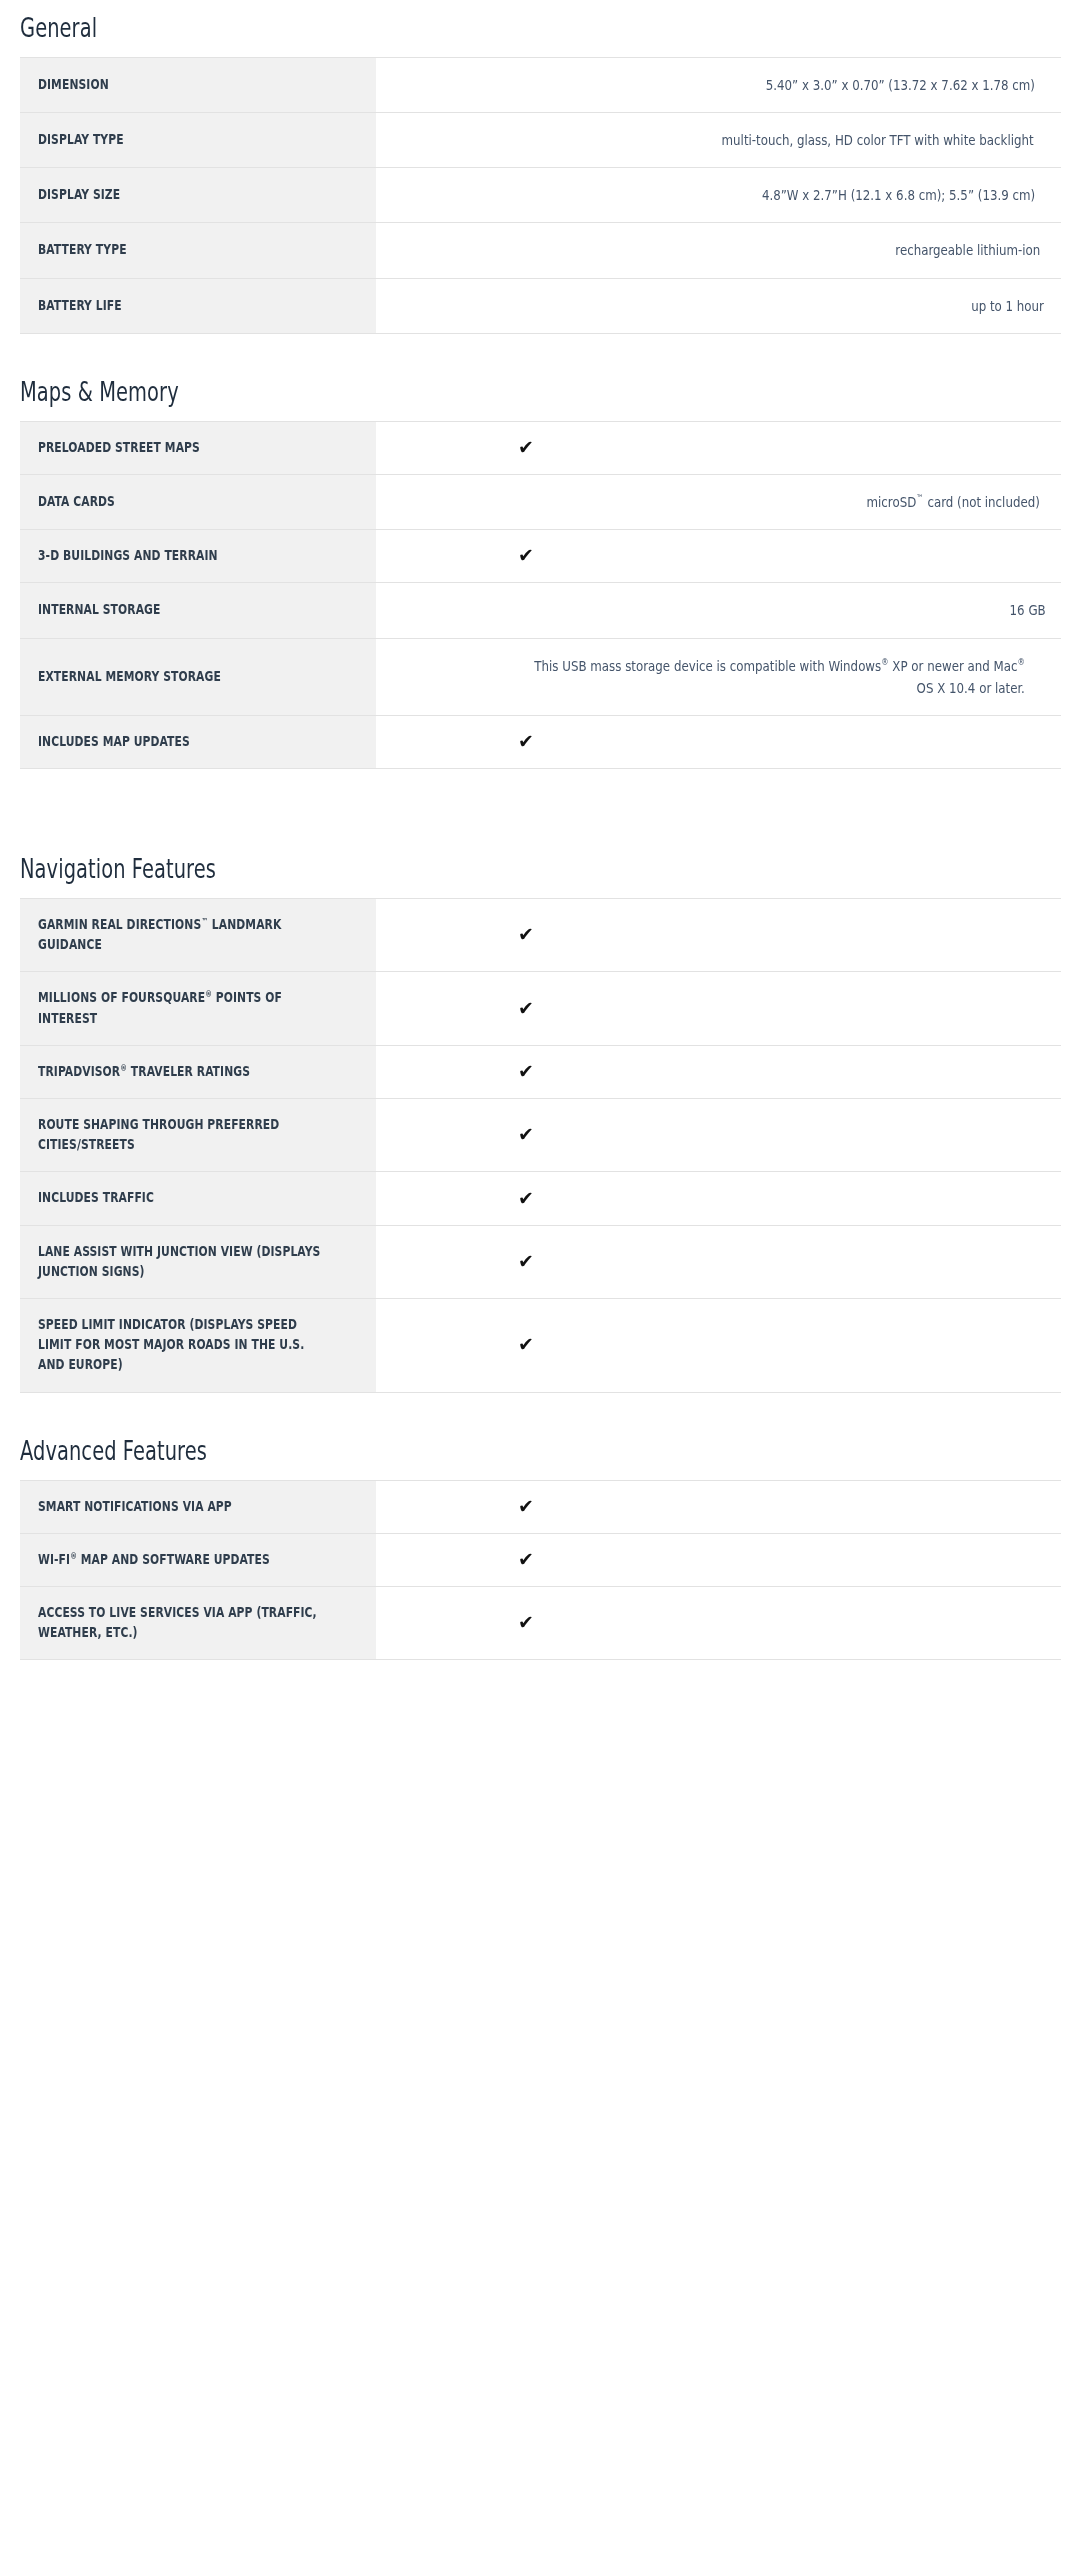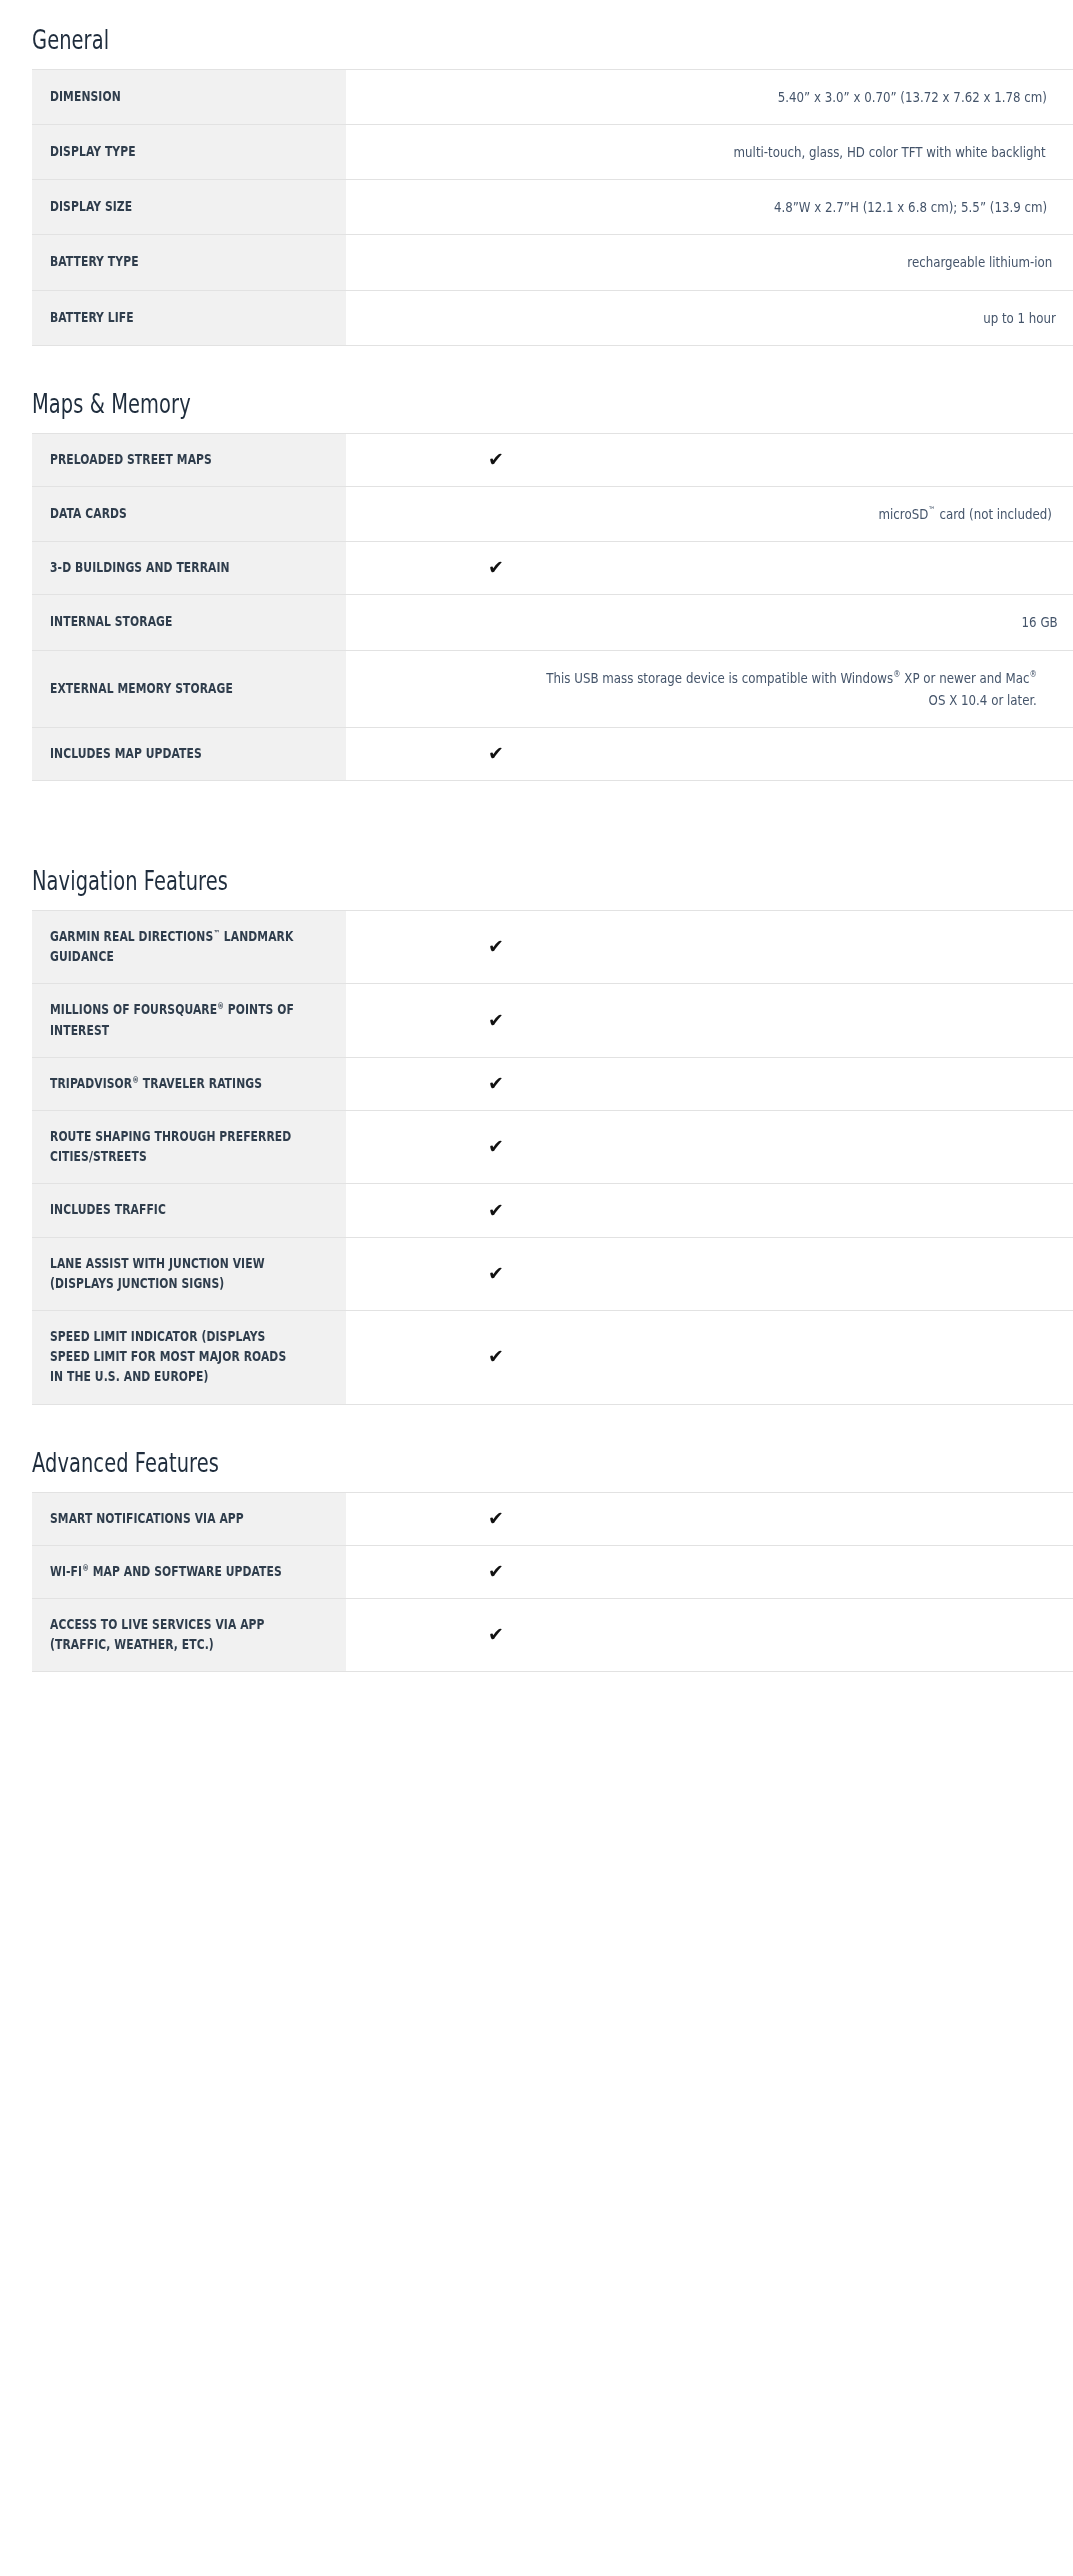--- a/index.html
+++ b/index.html
@@ -5,21 +5,21 @@
   html,body{margin:0;padding:0;}
   body{
     width:1073px;
     background:#ffffff;
     font-family:"Liberation Sans","DejaVu Sans",sans-serif;
     color:#2f3d4c;
     -webkit-font-smoothing:antialiased;
   }
   .page{
     width:1073px;
-    padding:16px;
+    padding:4px;
     box-sizing:border-box;
   }
   .section{
     margin:0 0 0 0;
   }
   .section-title{
     font-family:"Liberation Sans Narrow","DejaVu Sans Condensed","Liberation Sans",sans-serif;
     font-size:27px;
     font-weight:400;
     letter-spacing:0.1px;
@@ -37,21 +37,21 @@
     border-top:1px solid #e2e2e2;
   }
   .spec-table tr{
     border-bottom:1px solid #e2e2e2;
   }
   .spec-table td{
     vertical-align:middle;
     padding:0;
   }
   td.label-cell{
-    width:314px;
+    width:356px;
     background:#f1f1f1;
     padding:16px 18px 16px 18px;
     box-sizing:border-box;
   }
   .label-text{
     display:block;
     font-family:"Liberation Sans Narrow","DejaVu Sans Condensed","Liberation Sans",sans-serif;
     font-size:13.3px;
     font-weight:700;
     letter-spacing:0.1px;

